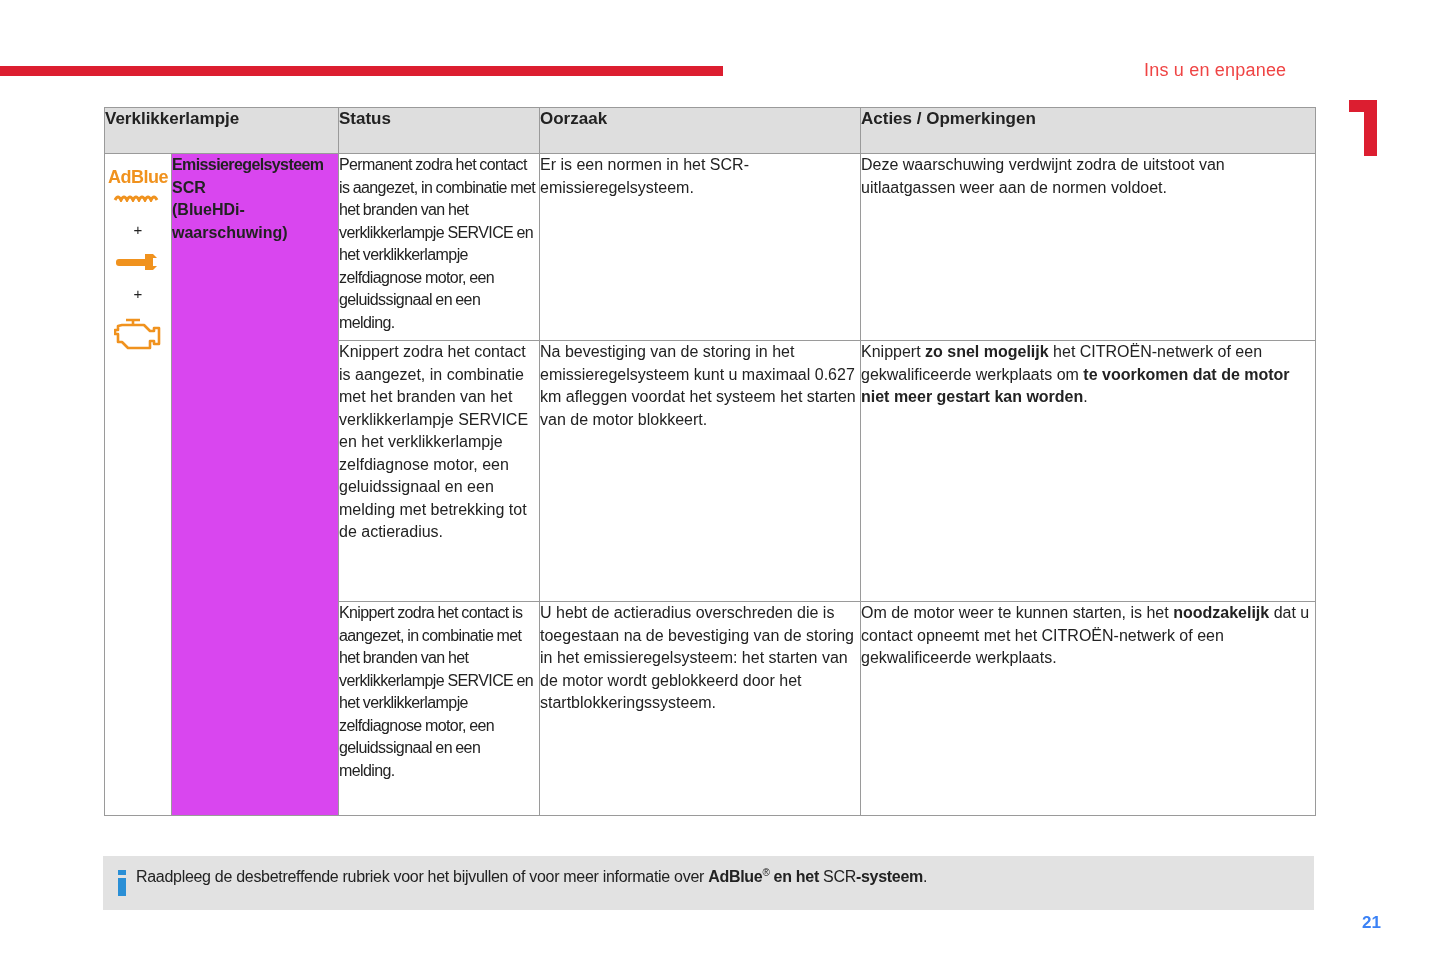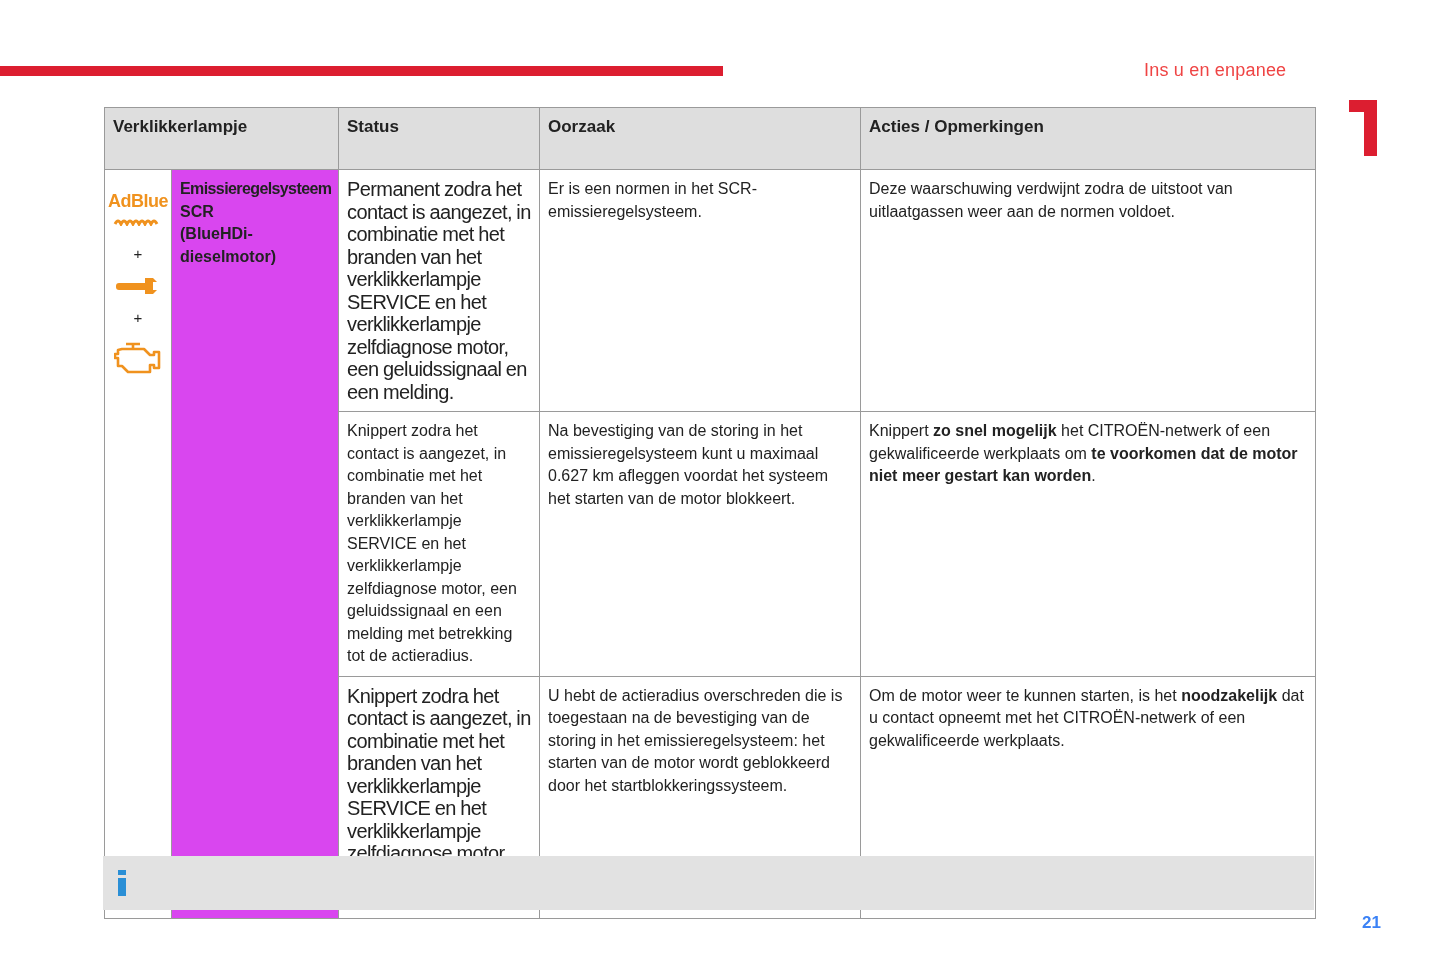--- a/index.html
+++ b/index.html
@@ -7,26 +7,26 @@
     width: 1445px; height: 977px; background: #ffffff; position: relative; overflow: hidden;
     font-family: "Liberation Sans", sans-serif; color: #222;
   }
   .red-bar { position: absolute; left: 0; top: 66px; width: 723px; height: 10px; background: #dc1e30; }
   .section-title { position: absolute; left: 1144px; top: 60px; font-size: 18px; color: #ef4444; letter-spacing: 0.2px; }
   .chapter-num { position: absolute; left: 1349px; top: 100px; width: 28px; height: 56px; }
   table.main {
     position: absolute; left: 104px; top: 107px; width: 1212px;
     border-collapse: collapse; table-layout: fixed; font-size: 16px; line-height: 22.5px;
   }
-  table.main td, table.main th { border: 1.5px solid #9a9a9a; vertical-align: top; padding: 8px; }
+  table.main td, table.main th { border: 1.5px solid #9a9a9a; vertical-align: top; padding: 0; }
   th.hdr { background: #dedede; text-align: left; font-weight: bold; font-size: 17px; height: 45px; padding: 0 9px; vertical-align: middle; }
   .icon-col { background: #ffffff; text-align: center; }
   .name-col { background: #d946ef; padding: 6px 9px; font-weight: bold; font-size: 16px; line-height: 22.5px; transform-origin: left; }
   .cell { padding: 5px 9px 8px 9px; }
-  .condensed { font-size: 20px; letter-spacing: -0.6px; word-spacing: -0.5px; }
+  .condensed { font-size: 16px; letter-spacing: -0.6px; word-spacing: -0.5px; }
   .icons { display: flex; flex-direction: column; align-items: center; padding-top: 14px; }
   .plus { font-size: 15px; margin: 10px 0; color: #222; }
   .adblue-text { color: #f0921e; font-weight: bold; font-size: 18px; letter-spacing: -0.5px; line-height: 18px; }
   .infobox {
     position: absolute; left: 103px; top: 856px; width: 1211px; height: 54px; background: #e2e2e2;
     font-size: 16px;
   }
   .info-icon { position: absolute; left: 14px; top: 14px; width: 10px; height: 26px; }
   .info-text { position: absolute; left: 33px; top: 11px; letter-spacing: -0.3px; }
   .page-num { position: absolute; left: 1362px; top: 913px; font-size: 17px; font-weight: bold; color: #3b82f6; }
@@ -75,21 +75,21 @@
           <div class="plus">+</div>
           <svg width="48" height="36" viewBox="0 0 48 36">
             <path d="M12,4 h14 M19,4 v5 M8,9 h22 l6,6 h4 v-3 h5 v16 h-5 v-3 h-4 v7 h-22 l-6,-6 h-4 v-8 h-3 v-4 h3 v-4 z" stroke="#f0921e" stroke-width="2.6" fill="none" stroke-linejoin="round"></path>
           </svg>
         </div>
       </td>
       <td class="name-col" rowspan="3">
         <div style="letter-spacing:-0.6px">Emissieregelsysteem</div>
         <div>SCR</div>
         <div>(BlueHDi-</div>
-        <div>dieselmotor)</div>
+        <div>waarschuwing)</div>
       </td>
       <td class="cell condensed">Permanent zodra het contact is aangezet, in combinatie met het branden van het verklikkerlampje SERVICE en het verklikkerlampje zelfdiagnose motor, een geluidssignaal en een melding.</td>
       <td class="cell">Er is een normen in het SCR-emissieregelsysteem.</td>
       <td class="cell action-cell"><span>Deze waarschuwing verdwijnt zodra de uitstoot van uitlaatgassen weer aan de normen voldoet.</span></td>
     </tr>
     <tr style="height:261px">
       <td class="cell">Knippert zodra het contact is aangezet, in combinatie met het branden van het verklikkerlampje SERVICE en het verklikkerlampje zelfdiagnose motor, een geluidssignaal en een melding met betrekking tot de actieradius.</td>
       <td class="cell">Na bevestiging van de storing in het emissieregelsysteem kunt u maximaal 0.627 km afleggen voordat het systeem het starten van de motor blokkeert.</td>
       <td class="cell action-cell"><span>Knippert </span><b>zo snel mogelijk</b><span> het CITROËN-netwerk of een gekwalificeerde werkplaats om </span><b>te voorkomen dat de motor niet meer gestart kan worden</b><span>.</span></td>
     </tr>
@@ -99,15 +99,16 @@
       <td class="cell action-cell"><span>Om de motor weer te kunnen starten, is het </span><b>noodzakelijk</b><span> dat u contact opneemt met het CITROËN-netwerk of een gekwalificeerde werkplaats.</span></td>
     </tr>
   </tbody>
 </table>
 
 <div class="infobox">
   <svg class="info-icon" viewBox="0 0 10 26">
     <rect x="1" y="0" width="8" height="5" fill="#2a8fd6"></rect>
     <rect x="1" y="8" width="8" height="18" fill="#2a8fd6"></rect>
   </svg>
+  <div class="info-text"><span>Raadpleeg de desbetreffende rubriek voor het bijvullen of voor meer informatie over </span><b>AdBlue</b><sup style="font-size: 10px;">®</sup><b> en het</b><span> SCR</span><b>-systeem</b><span>.</span></div>
 </div>
 
 <div class="page-num">21</div>
 
 </body></html>

